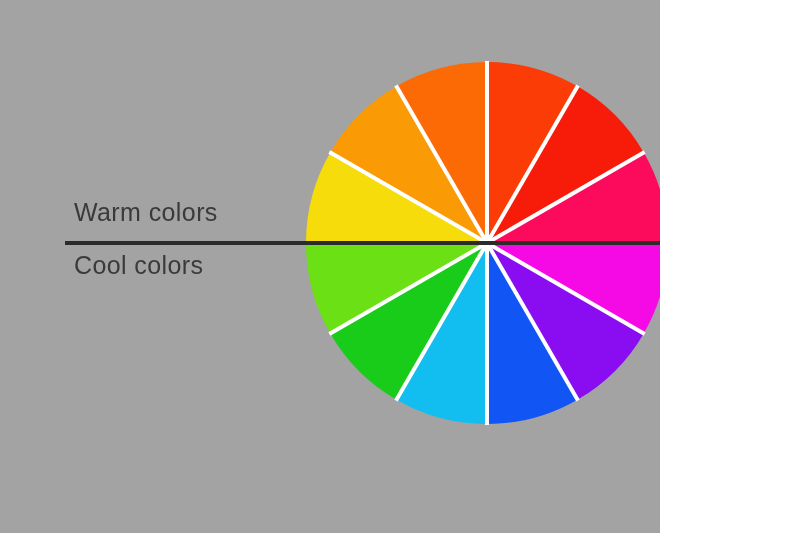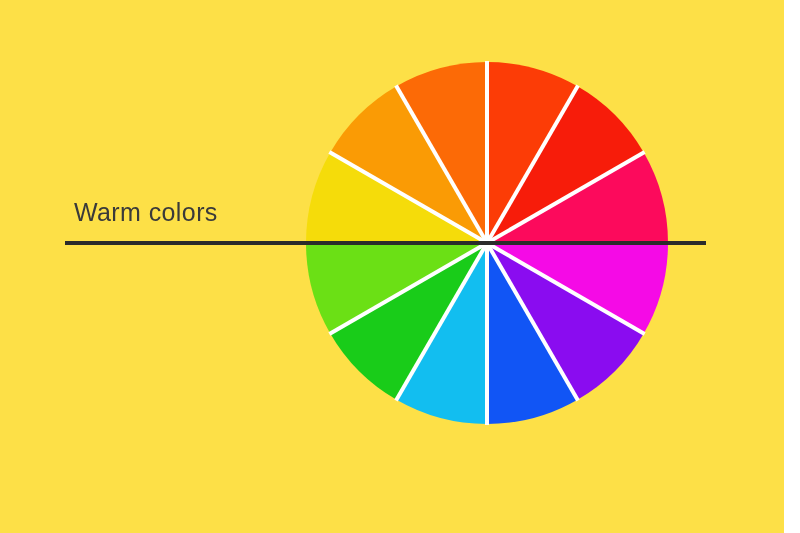--- a/index.html
+++ b/index.html
@@ -2,23 +2,23 @@
 <html><head>
 <meta charset="utf-8">
 <style>
   html, body {
     margin: 0;
     padding: 0;
     background: #ffffff;
   }
   #stage {
     position: relative;
-    width: 784px;
+    width: 660px;
     height: 533px;
-    background: #fde047;
+    background: #a3a3a3;
     overflow: hidden;
     font-family: "Liberation Sans", sans-serif;
   }
   #wheel-svg {
     position: absolute;
     left: 0;
     top: 0;
     width: 800px;
     height: 533px;
   }
@@ -94,14 +94,15 @@
         <line x1="487" y1="243" x2="329.38" y2="334.00" stroke="#ffffff" stroke-width="4"></line>
         <line x1="487" y1="243" x2="305.00" y2="243.00" stroke="#ffffff" stroke-width="4"></line>
         <line x1="487" y1="243" x2="329.38" y2="152.00" stroke="#ffffff" stroke-width="4"></line>
         <line x1="487" y1="243" x2="396.00" y2="85.38" stroke="#ffffff" stroke-width="4"></line>
         <circle cx="487" cy="243" r="3" fill="#ffffff"></circle>
       </g>
     <line id="divider-line" x1="65" x2="706" y1="243" y2="243" stroke="#2b2b2b" stroke-width="4"></line>
   </svg>
 
   <div class="label" id="warm-label">Warm colors</div>
+  <div class="label" id="cool-label">Cool colors</div>
 
 </div>
 
 </body></html>

